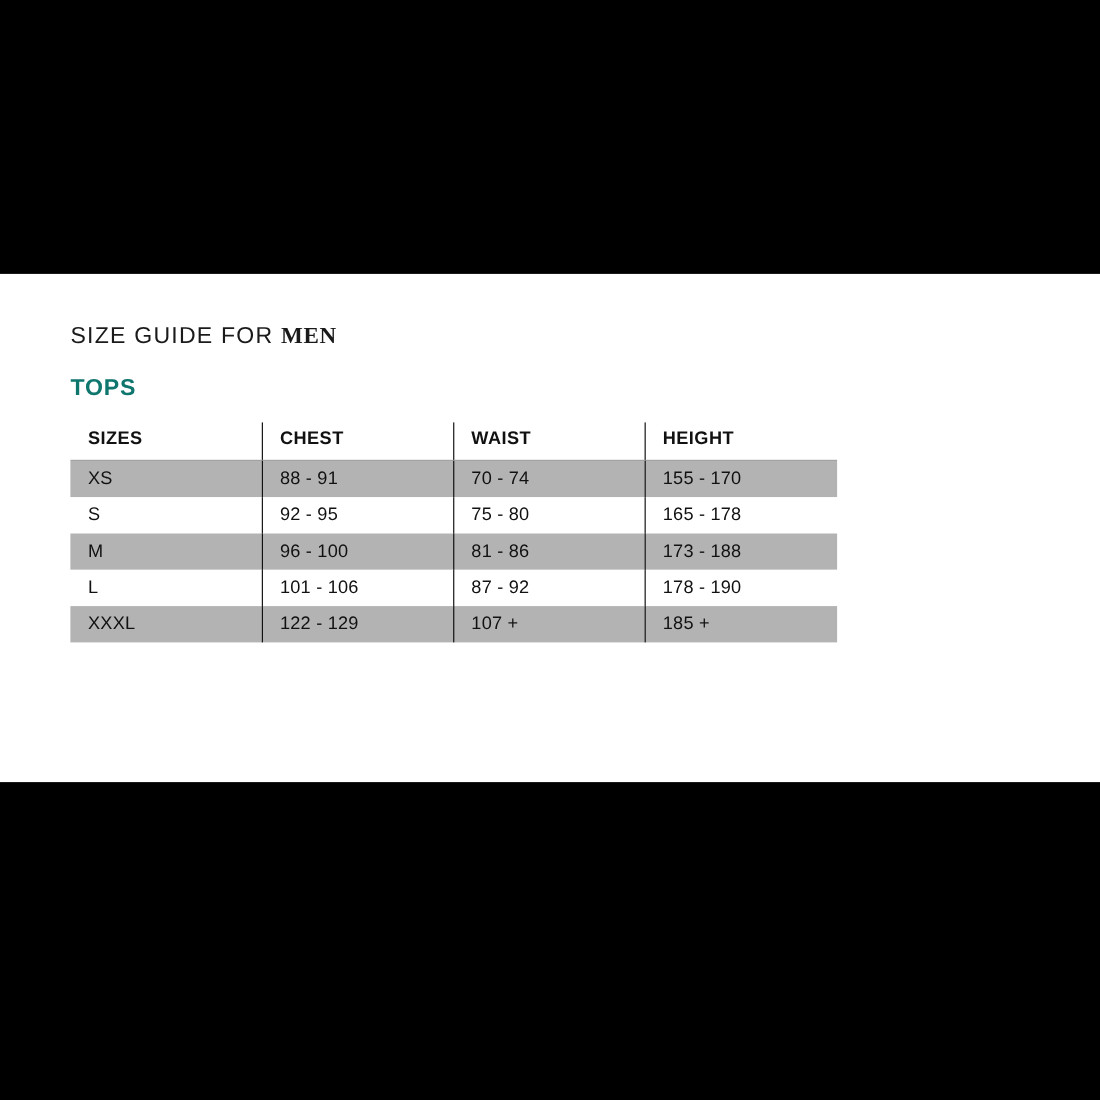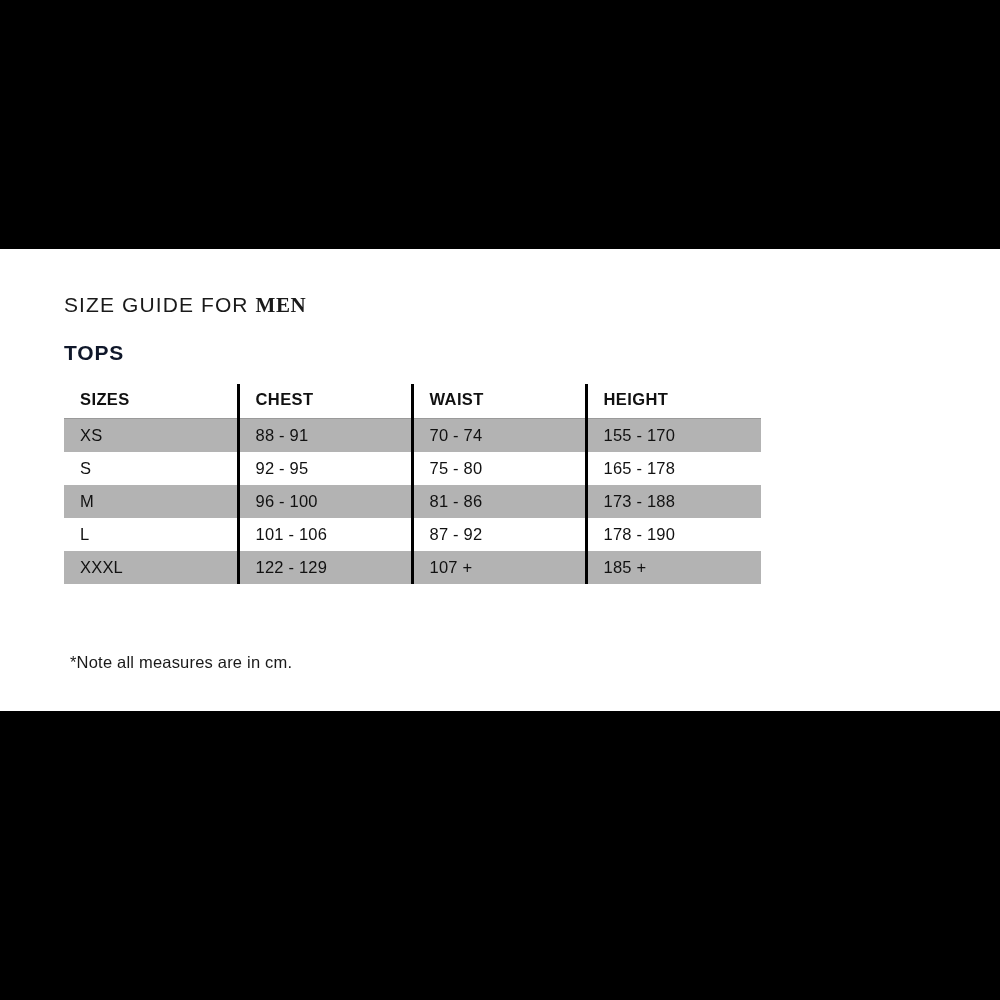--- a/index.html
+++ b/index.html
@@ -43,21 +43,21 @@
     letter-spacing: 0.6px;
     font-family: Liberation Serif, serif;
   }
   .subtitle {
     position: absolute;
     left: 0;
     top: 92px;
     font-size: 21px;
     font-weight: 700;
     letter-spacing: 0.8px;
-    color: #0f172a;
+    color: #0f766e;
   }
   .logo {
     position: absolute;
     right: 8px;
     top: 72px;
     width: 166px;
     height: 34px;
   }
   .logo svg { display: block; }
 
@@ -69,21 +69,21 @@
     border-collapse: collapse;
     table-layout: fixed;
   }
   table.size-table th,
   table.size-table td {
     text-align: left;
     padding: 0 0 0 16px;
     height: 33px;
     font-size: 16.5px;
     color: #111111;
-    border-right: 3px solid #000000;
+    border-right: 1px solid #000000;
     vertical-align: middle;
     letter-spacing: 0.2px;
   }
   table.size-table th {
     font-weight: 700;
     font-size: 16.5px;
     background: #ffffff;
     border-bottom: 1px solid #9a9a9a;
     letter-spacing: 0.4px;
     height: 30px;
@@ -168,16 +168,15 @@
         </tr>
         <tr class="shaded">
           <td>XXXL</td>
           <td>122 - 129</td>
           <td>107 +</td>
           <td>185 +</td>
         </tr>
       </tbody>
     </table>
 
-    <div class="note">*Note all measures are in cm.</div>
 
   </div>
 </div>
 
 </body></html>

